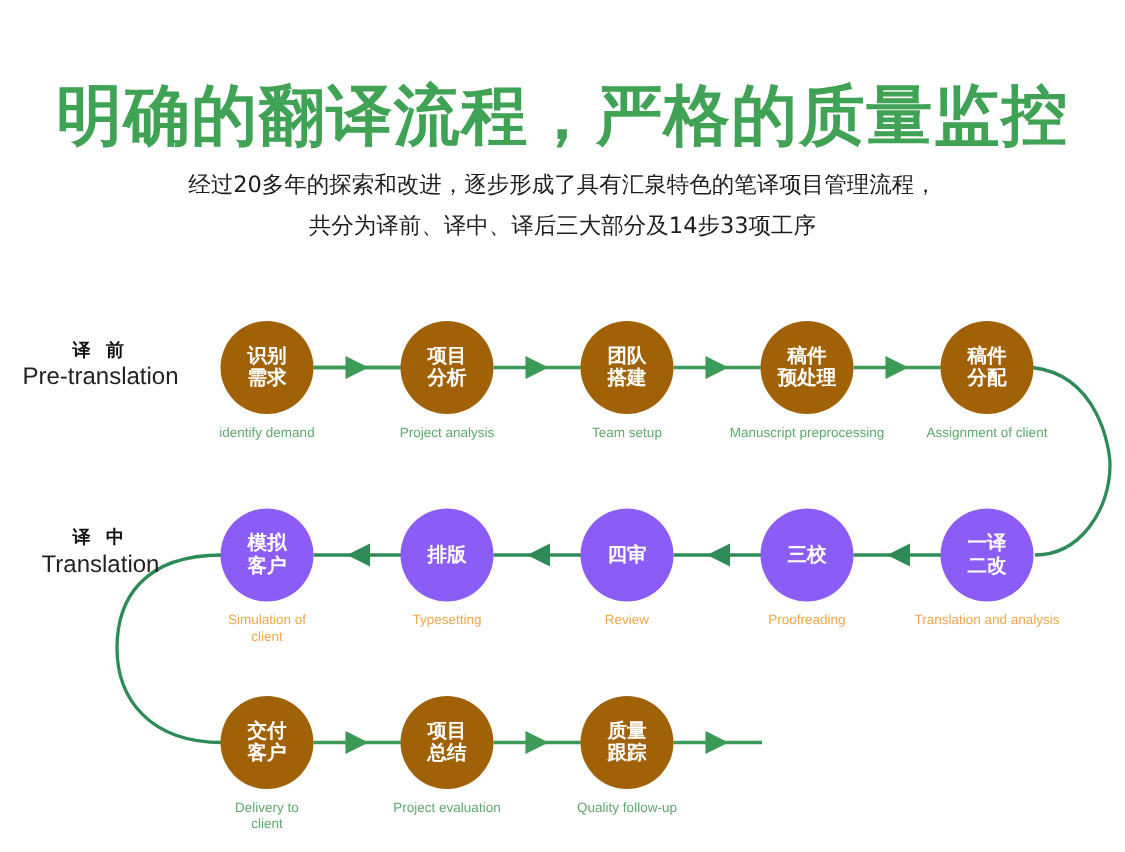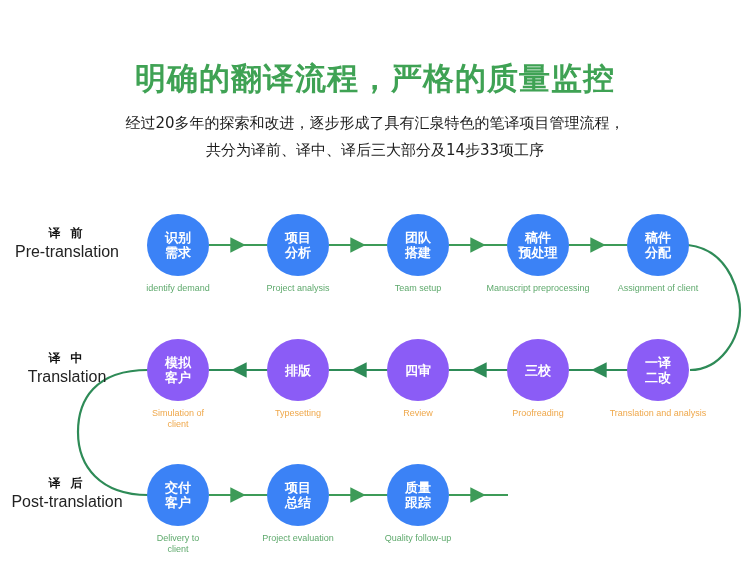--- a/index.html
+++ b/index.html
@@ -10,21 +10,21 @@
     font-family:"Liberation Sans","DejaVu Sans",sans-serif;
     overflow:hidden;
     position:relative;
   }
   #stage{position:relative;width:750px;height:568px;}
 
   
   .header{position:absolute;left:0;top:0;width:750px;text-align:center;}
   .title{
     margin:0;padding-top:58px;
-    font-size:31px;line-height:40px;font-weight:bold;
+    font-size:44px;line-height:40px;font-weight:bold;
     color:#3FA254;letter-spacing:1px;
     font-family:"DejaVu Sans","Liberation Sans",sans-serif;
   }
   .sub{
     margin:0;padding-top:12px;
     font-size:15px;line-height:27px;color:#1d1d1d;
     font-family:"DejaVu Sans","Liberation Sans",sans-serif;
   }
   .sub span{display:block;}
 
@@ -47,21 +47,21 @@
   .bubble{
     width:62px;height:62px;border-radius:50%;
     margin:0 auto;
     display:flex;flex-direction:column;
     align-items:center;justify-content:center;
     color:#fff;font-weight:bold;
     font-size:13px;line-height:15px;
     font-family:"DejaVu Sans","Liberation Sans",sans-serif;
     box-sizing:border-box;
   }
-  .bubble.green{background:#3b82f6;}
+  .bubble.green{background:#a16207;}
   .bubble.orange{background:#8b5cf6;}
   .bubble .l{display:block;white-space:nowrap;}
   .cap{
     margin-top:7px;font-size:9px;line-height:11px;
     font-family:"Liberation Sans","DejaVu Sans",sans-serif;
   }
   .cap.green{color:#5EA96C;}
   .cap.orange{color:#EFA84B;}
 </style>
 </head>
@@ -217,24 +217,20 @@
   <div class="node" style="left:658px;top:339px;">
     <div class="bubble orange">
       <span class="l">一译</span>
       <span class="l">二改</span>
     </div>
     <div class="cap orange">
       <span>Translation and analysis</span>
     </div>
   </div>
 
-  <div class="rowlabel" style="left:2px;top:474px;">
-    <div class="cn">译 后</div>
-    <div class="en">Post-translation</div>
-  </div>
 
   <div class="node" style="left:178px;top:464px;">
     <div class="bubble green">
       <span class="l">交付</span>
       <span class="l">客户</span>
     </div>
     <div class="cap green">
       <div>Delivery to</div>
       <div>client</div>
     </div>

